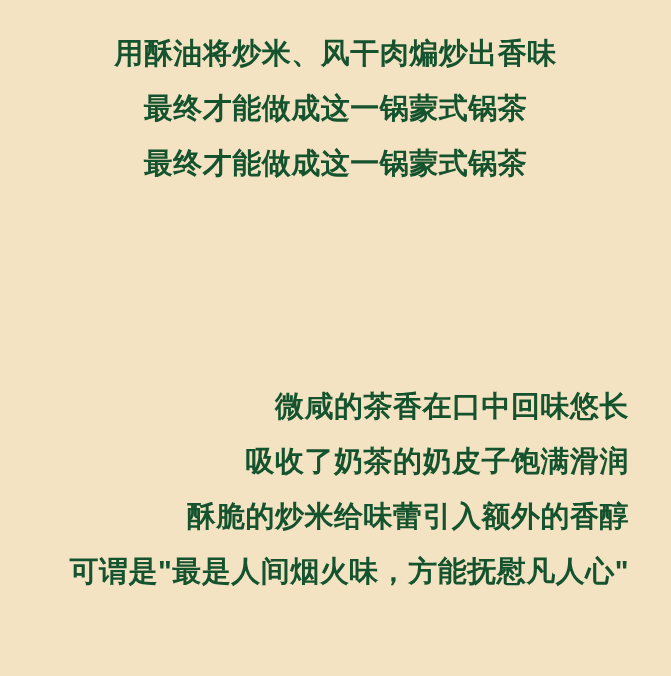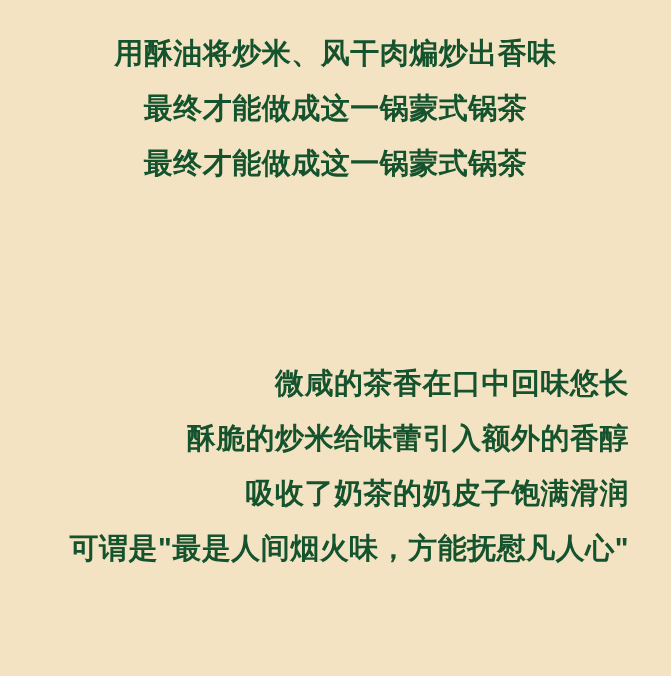--- a/index.html
+++ b/index.html
@@ -23,39 +23,39 @@
     font-size: 29px;
     font-weight: 600;
     line-height: 55px;
     letter-spacing: 0.5px;
   }
   .block-top {
     top: 26px;
     text-align: center;
   }
   .block-bottom {
-    top: 356px;
+    top: 379px;
     right: 42px;
     text-align: right;
   }
   .text-line {
     white-space: nowrap;
   }
 </style>
 </head>
 <body>
 
 <div class="page">
 
   <div class="text-block block-top">
     <div class="text-line">用酥油将炒米、风干肉煸炒出香味</div>
     <div class="text-line">最终才能做成这一锅蒙式锅茶</div>
     <div class="text-line">最终才能做成这一锅蒙式锅茶</div>
   </div>
 
   <div class="text-block block-bottom">
     <div class="text-line">微咸的茶香在口中回味悠长</div>
+    <div class="text-line">吸收了奶茶的奶皮子饱满滑润</div>
     <div class="text-line">酥脆的炒米给味蕾引入额外的香醇</div>
-    <div class="text-line">吸收了奶茶的奶皮子饱满滑润</div>
     <div class="text-line">可谓是"最是人间烟火味，方能抚慰凡人心"</div>
   </div>
 
 </div>
 
 </body></html>

